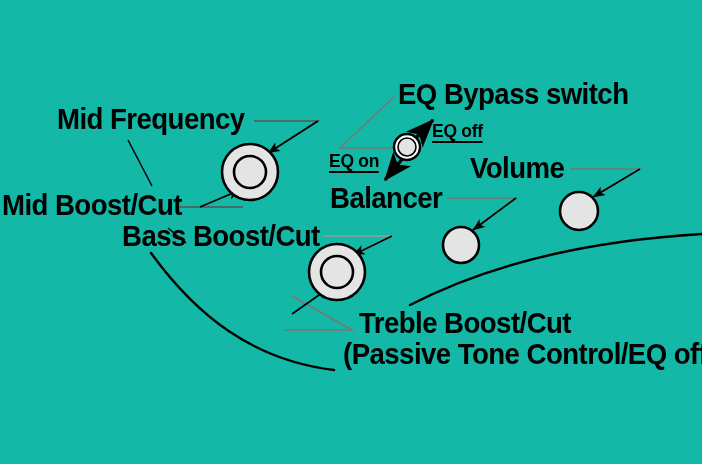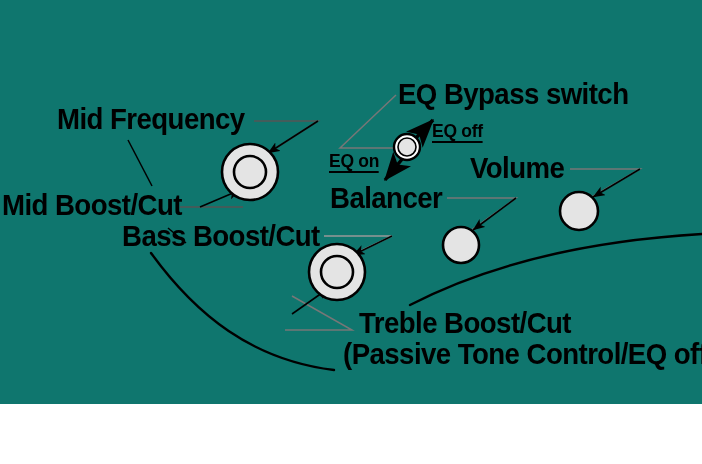--- a/index.html
+++ b/index.html
@@ -3,22 +3,22 @@
 <meta charset="utf-8">
 <style>
   html, body {
     margin: 0;
     padding: 0;
     background: #ffffff;
   }
   #diagram-root {
     position: relative;
     width: 702px;
-    height: 404px;
-    background: #0f766e;
+    height: 464px;
+    background: #14b8a6;
     overflow: hidden;
     font-family: "Liberation Sans", sans-serif;
   }
   #diagram-svg {
     position: absolute;
     left: 0;
     top: 0;
     width: 702px;
     height: 464px;
   }

